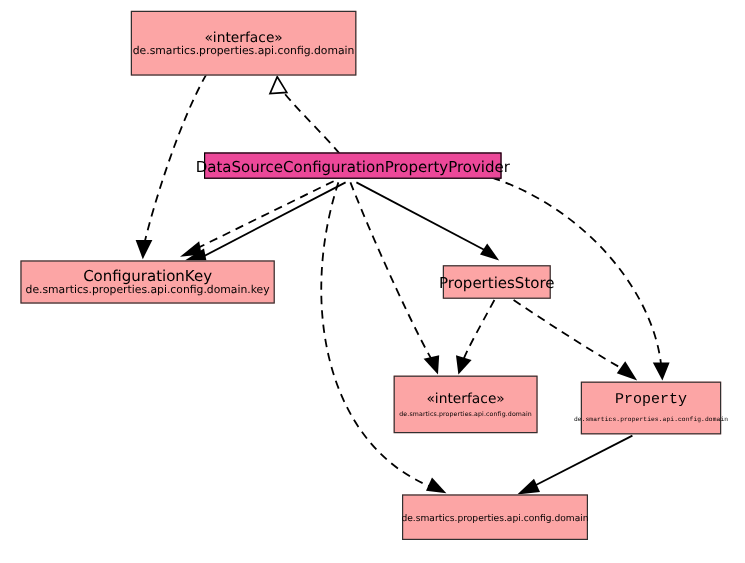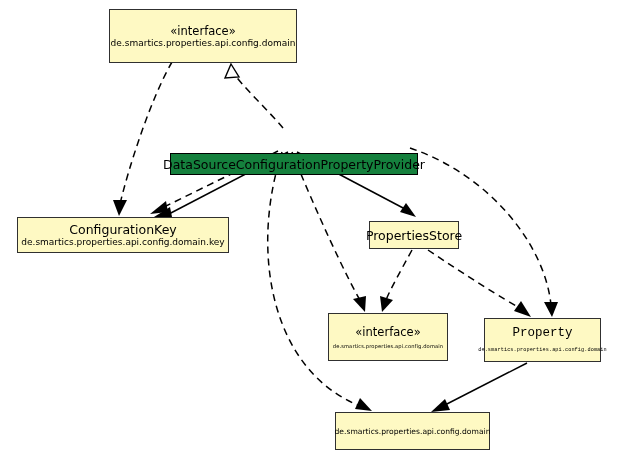--- a/index.html
+++ b/index.html
@@ -19,32 +19,31 @@
     position: absolute;
     left: 0;
     top: 0;
     width: 621px;
     height: 469px;
   }
   .node {
     position: absolute;
     box-sizing: border-box;
     border: 1.4px solid #303030;
-    background: #fef9c3;
+    background: #fca5a5;
     text-align: center;
     display: flex;
     flex-direction: column;
     justify-content: center;
     align-items: center;
     z-index: 5;
   }
   .node.highlight {
-    background: #15803d;
+    background: #ec4899;
     border-color: #000000;
-    margin-top: 26px;
   }
   .stereotype {
     font-size: 11.5px;
     color: #000000;
     line-height: 14px;
     white-space: nowrap;
   }
   .cname {
     font-size: 12.5px;
     color: #000000;

